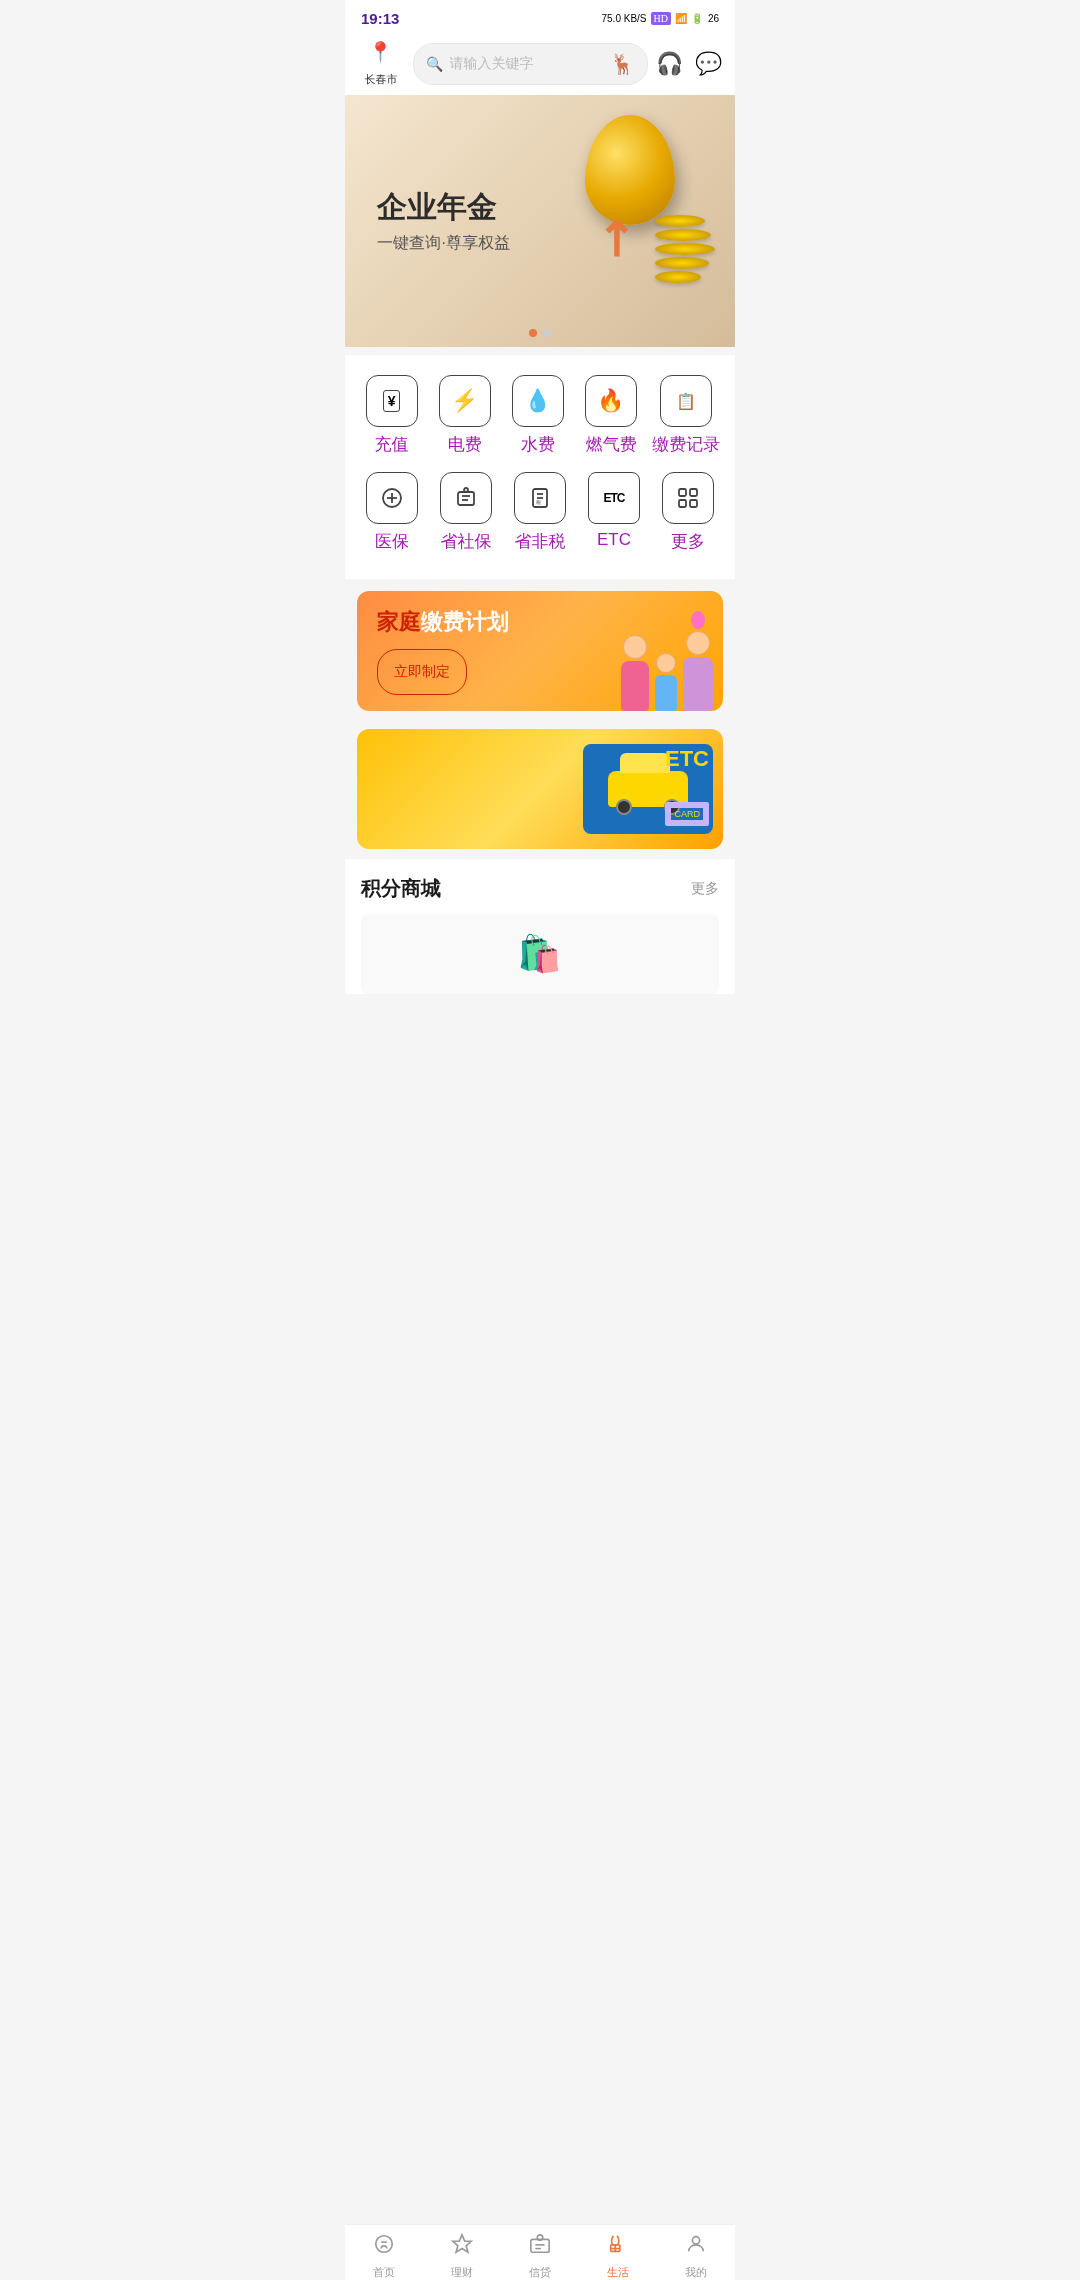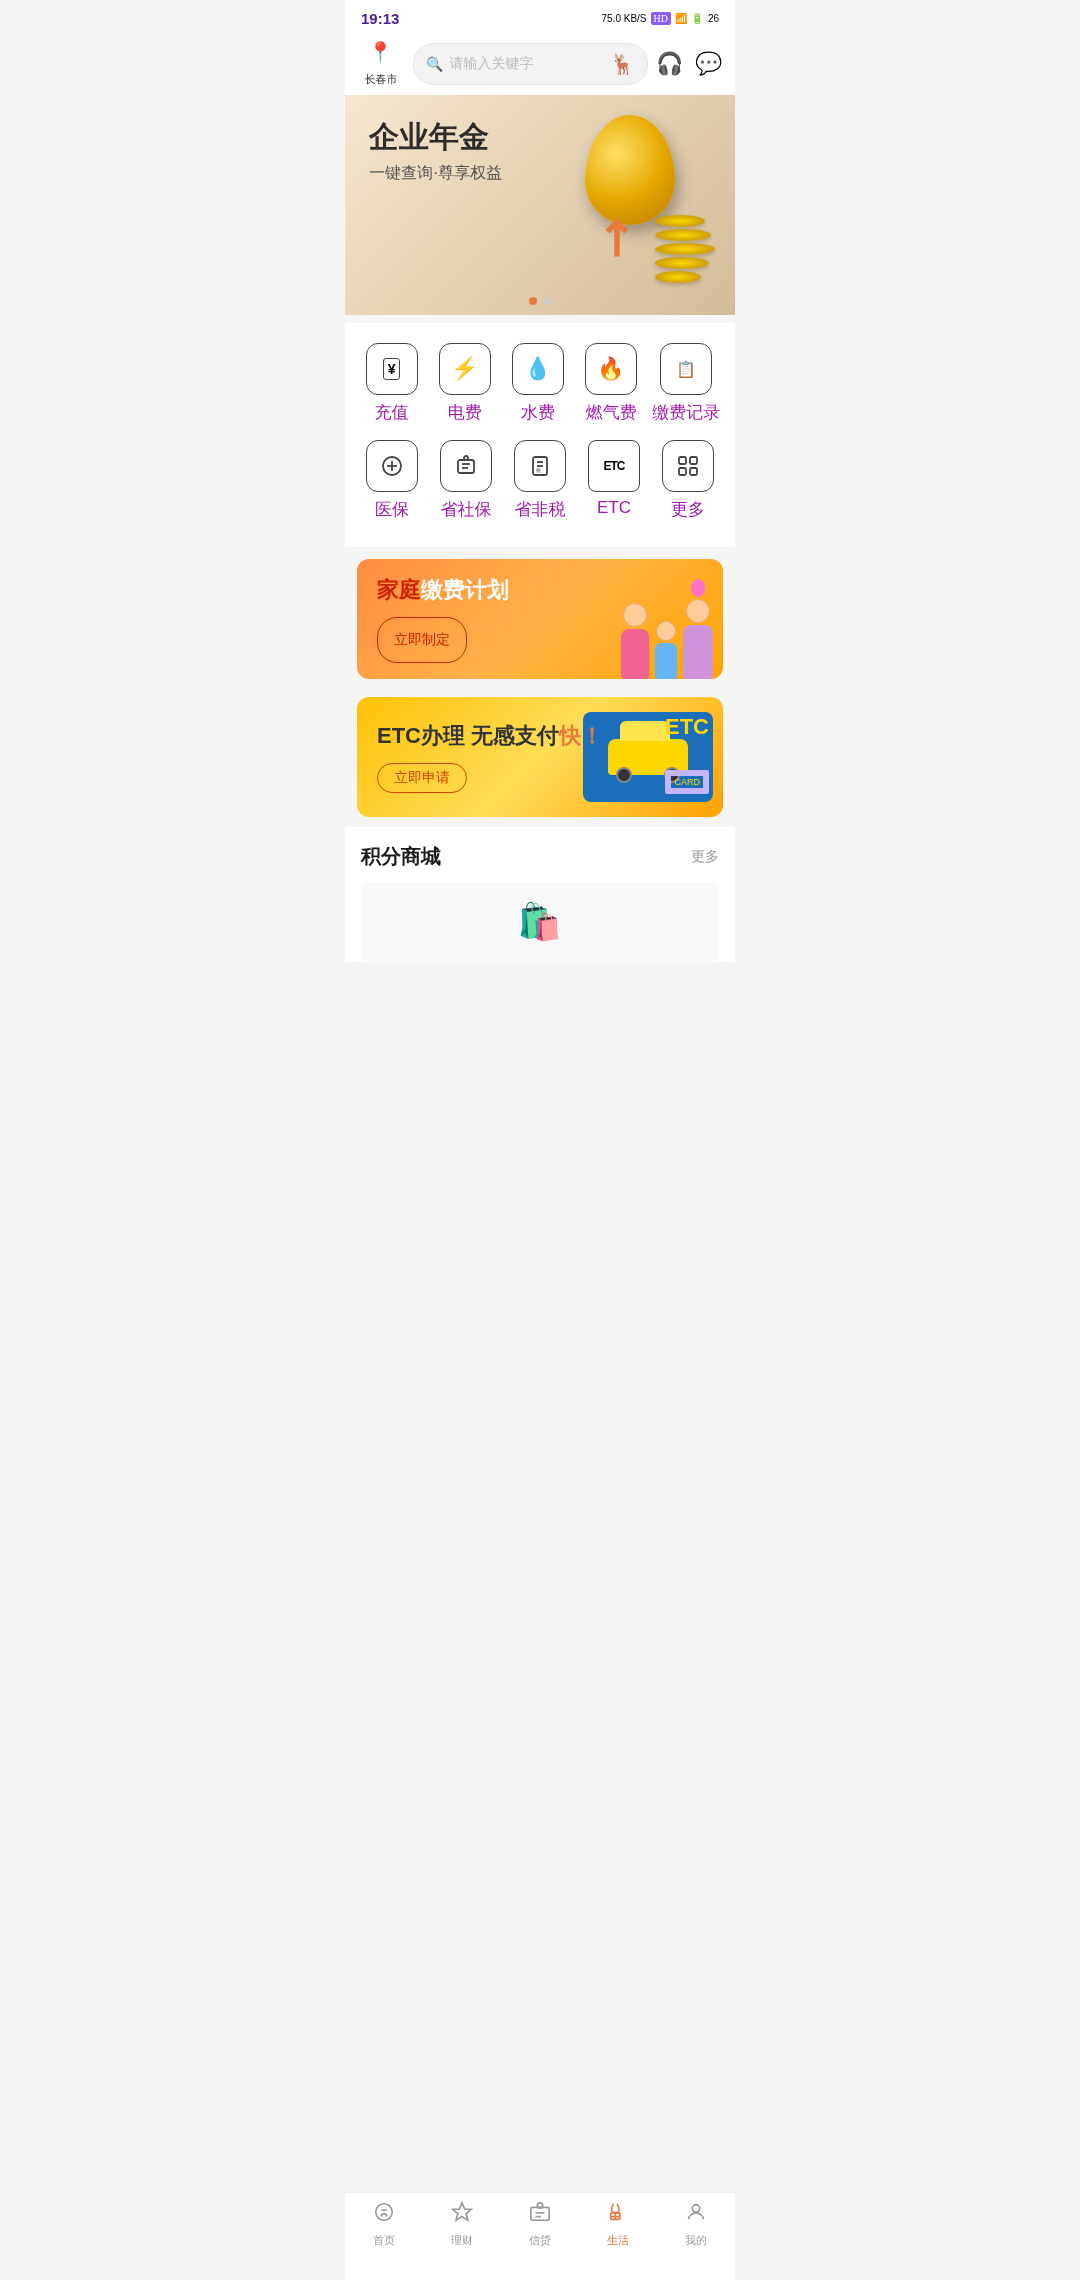--- a/index.html
+++ b/index.html
@@ -82,26 +82,27 @@
     }
     .header-icon-btn {
       font-size: 22px;
       color: #555;
       cursor: pointer;
     }
 
     
     .banner {
       width: 100%;
-      height: 220px;
+      height: 252px;
       background: linear-gradient(135deg, #f5e6d0 0%, #e8d5b8 40%, #d4bc9a 100%);
       position: relative;
       overflow: hidden;
       display: flex;
-      align-items: flex-start;
+      align-items: center;
+      padding-left: 8px;
     }
     .banner-content {
       padding: 24px 24px;
       z-index: 2;
     }
     .banner-title {
       font-size: 30px;
       font-weight: 700;
       color: #2c2c2c;
       line-height: 1.2;
@@ -363,21 +364,21 @@
     .bottom-nav {
       position: fixed;
       bottom: 0;
       left: 50%;
       transform: translateX(-50%);
       width: 390px;
       background: #fff;
       border-top: 1px solid #eee;
       display: flex;
       justify-content: space-around;
-      padding: 8px 0 32px;
+      padding: 8px 0 0;
     }
     .nav-item {
       display: flex;
       flex-direction: column;
       align-items: center;
       gap: 4px;
       cursor: pointer;
       min-width: 60px;
     }
     .nav-icon { font-size: 22px; color: #999; }
@@ -547,26 +548,20 @@
 
         <div style="display:flex;flex-direction:column;align-items:center;">
           <div style="width:14px;height:18px;border-radius:50%;background:#ff6ec7;margin-bottom:2px;position:relative;"></div>
           <div style="width:24px;height:24px;border-radius:50%;background:#ffcc99;border:1px solid #e8a87c;"></div>
           <div style="width:30px;height:54px;background:#ce93d8;border-radius:8px 8px 4px 4px;margin-top:2px;"></div>
         </div>
       </div>
     </div>
 
     <div class="promo-card promo-card-etc">
-      <div class="promo-card-text">
-        <div class="promo-card-title-etc">
-          ETC办理 无感支付<span class="highlight">快！</span>
-        </div>
-        <div class="promo-btn-etc">立即申请</div>
-      </div>
 
       <div style="position:absolute;right:10px;top:50%;transform:translateY(-50%);">
         <div class="etc-car-box">
           <div style="position:relative;">
             <div class="car-body">
               <div class="car-top"></div>
               <div class="car-wheel" style="left:8px;"></div>
               <div class="car-wheel" style="right:8px;"></div>
             </div>
           </div>

